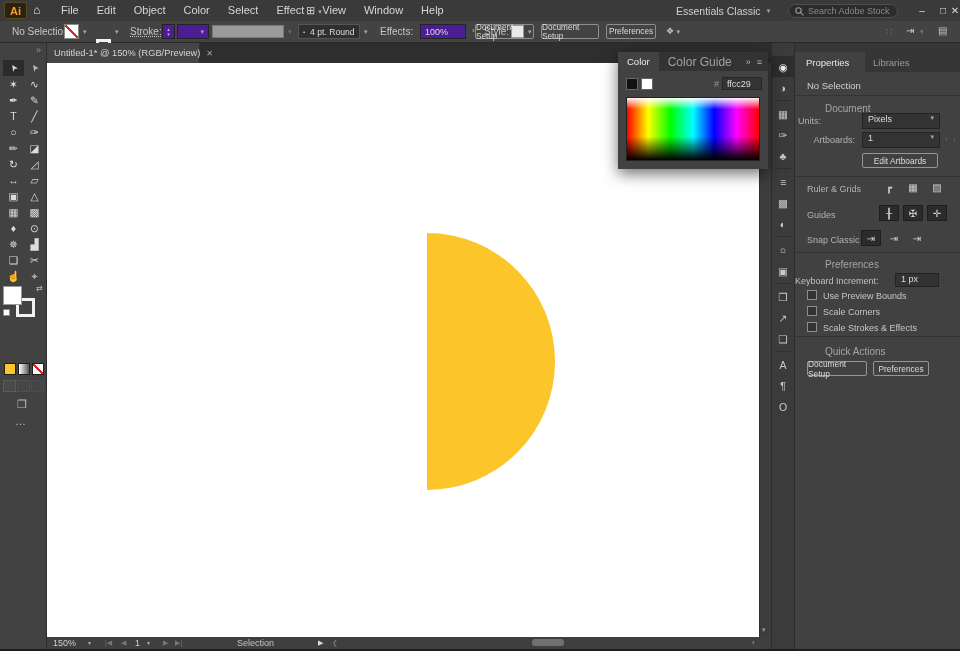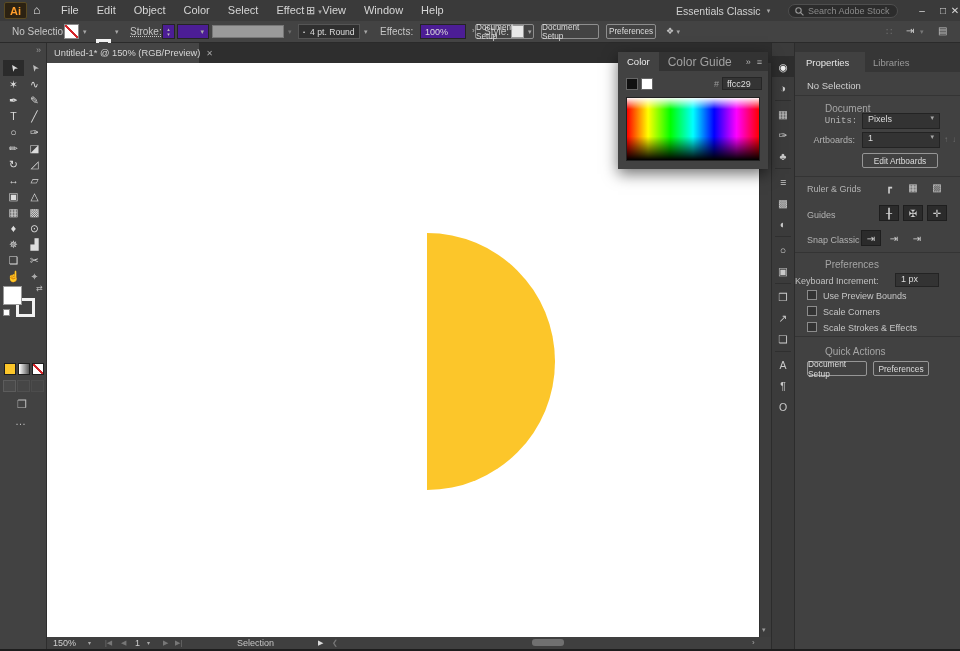--- a/index.html
+++ b/index.html
@@ -293,21 +293,21 @@
 
 <div class="abs props">
   <div class="phead"></div>
   <div class="ptab-active">Properties</div>
   <div class="ptab">Libraries</div>
 
   <div class="abs" style="left:12px; top:37px; font-size:9.5px; color:#cfcfcf;">No Selection</div>
   <div class="pdiv" style="top:52px;"></div>
 
   <div class="abs psec" style="left:12px; top:60px;">Document</div>
-  <div class="abs plabel" style="left:16px; top:73px; width:60px; text-align:center;font-family:Liberation Mono, monospace;">Units:</div>
+  <div class="abs plabel" style="left:3px; top:73px; width:60px; text-align:left;">Units:</div>
   <div class="pfield" style="left:67px; top:70px; width:78px; height:16px;">
     <span>Pixels</span>
     <span class="chev">▾</span>
   </div>
   <div class="abs plabel" style="left:0; top:92px; width:60px; text-align:right;">Artboards:</div>
   <div class="pfield" style="left:67px; top:89px; width:78px; height:16px;">
     <span>1</span>
     <span class="chev">▾</span>
   </div>
   <span class="abs" style="left:149px; top:92px; font-size:8px; color:#6f6f6f;">↑</span>

